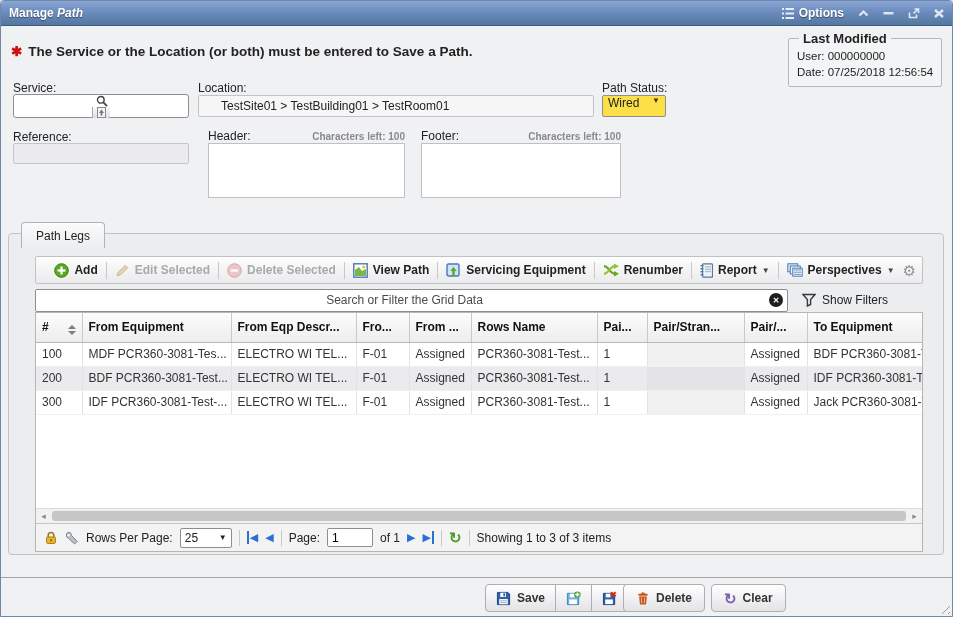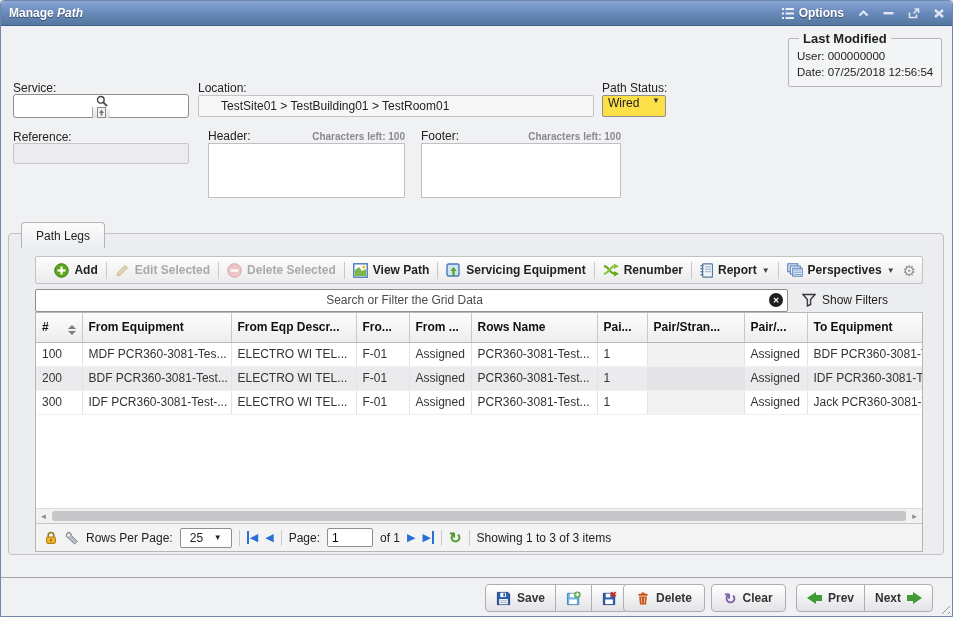--- a/index.html
+++ b/index.html
@@ -80,21 +80,21 @@
 
   
   .hscroll { height:15px; background:#f1f1f2; border-top:1px solid #dcdcde; position:relative; }
   .hs-arrow { position:absolute; top:0; width:15px; height:14px; display:flex; align-items:center; justify-content:center; color:#8a8a8c; font-size:9px; }
   .hs-arrow.l { left:0; } .hs-arrow.r { right:0; }
   .hs-thumb { position:absolute; left:16px; right:16px; top:2px; height:10px; background:#c6c6c8; border-radius:3px; }
 
   
   .pager { height:28px; background:#f3f3f4; border-top:1px solid #c6c6c8; display:flex; align-items:center; gap:7px; padding:0 8px; font-size:12px; color:#222; white-space:nowrap; }
   .pager .vsep { height:16px; }
-  .pgsel { width:52px; height:20px; background:#fff; border:1px solid #8e8e90; border-radius:2px; display:flex; align-items:center; padding:0 9px; }
+  .pgsel { width:52px; height:20px; background:#fff; border:1px solid #8e8e90; border-radius:2px; display:flex; align-items:center; padding:0 4px; }
   .pgsel .cap { margin-left:auto; font-size:8px; }
   .pnav { color:#2a6fd6; font-size:11px; display:flex; align-items:center; }
   .pnav.first { border-left:2px solid #2a6fd6; padding-left:1px; }
   .pnav.last { border-right:2px solid #2a6fd6; padding-right:1px; }
   .pg-input { width:46px; height:19px; border:1px solid #8e8e90; border-radius:2px; font-family:inherit; font-size:12px; padding:0 4px; }
   .refr { color:#4a9c28; font-size:15px; font-weight:bold; line-height:1; }
 
   
   .botline { position:absolute; left:0; top:576px; width:100%; height:1px; background:#a3a3a5; }
   .abtn { position:absolute; top:583px; height:28px; display:flex; align-items:center; gap:6px; padding:0 12px;
@@ -159,20 +159,23 @@
           </svg>
       </span>
       <span class="tb-ico">
         <svg width="10" height="9" viewBox="0 0 10 9">
             <path d="M1 1 9 8M9 1 1 8" stroke="#dfe6f2" stroke-width="2.4"></path>
           </svg>
       </span>
     </div>
   </div>
 
+  <div class="notice">
+    <span class="ast">✱</span><span>The Service or the Location (or both) must be entered to Save a Path.</span>
+  </div>
 
   <fieldset class="lastmod">
     <legend>Last Modified</legend>
     <div class="ln">User: 000000000</div>
     <div class="ln">Date: 07/25/2018 12:56:54</div>
   </fieldset>
 
   <div class="flabel" style="left:12px; top:80px;">Service:</div>
   <div class="svc-box">
     <span class="mag">
@@ -480,31 +483,15 @@
         </g>
       </svg>
     <span>Delete</span>
   </div>
 
   <div class="abtn" style="left:710px;">
     <span class="clr-ico">↻</span>
     <span>Clear</span>
   </div>
 
-  <div class="bgroup" style="left:795px;">
-    <span class="seg">
-      <span class="garrow left">
-          <i class="head"></i>
-          <i class="bar"></i>
-        </span>
-      <span>Prev</span>
-    </span>
-    <span class="seg">
-      <span>Next</span>
-      <span class="garrow right">
-          <i class="bar"></i>
-          <i class="head"></i>
-        </span>
-    </span>
-  </div>
 
   <div class="grip"></div>
 </div>
 
 </body></html>

